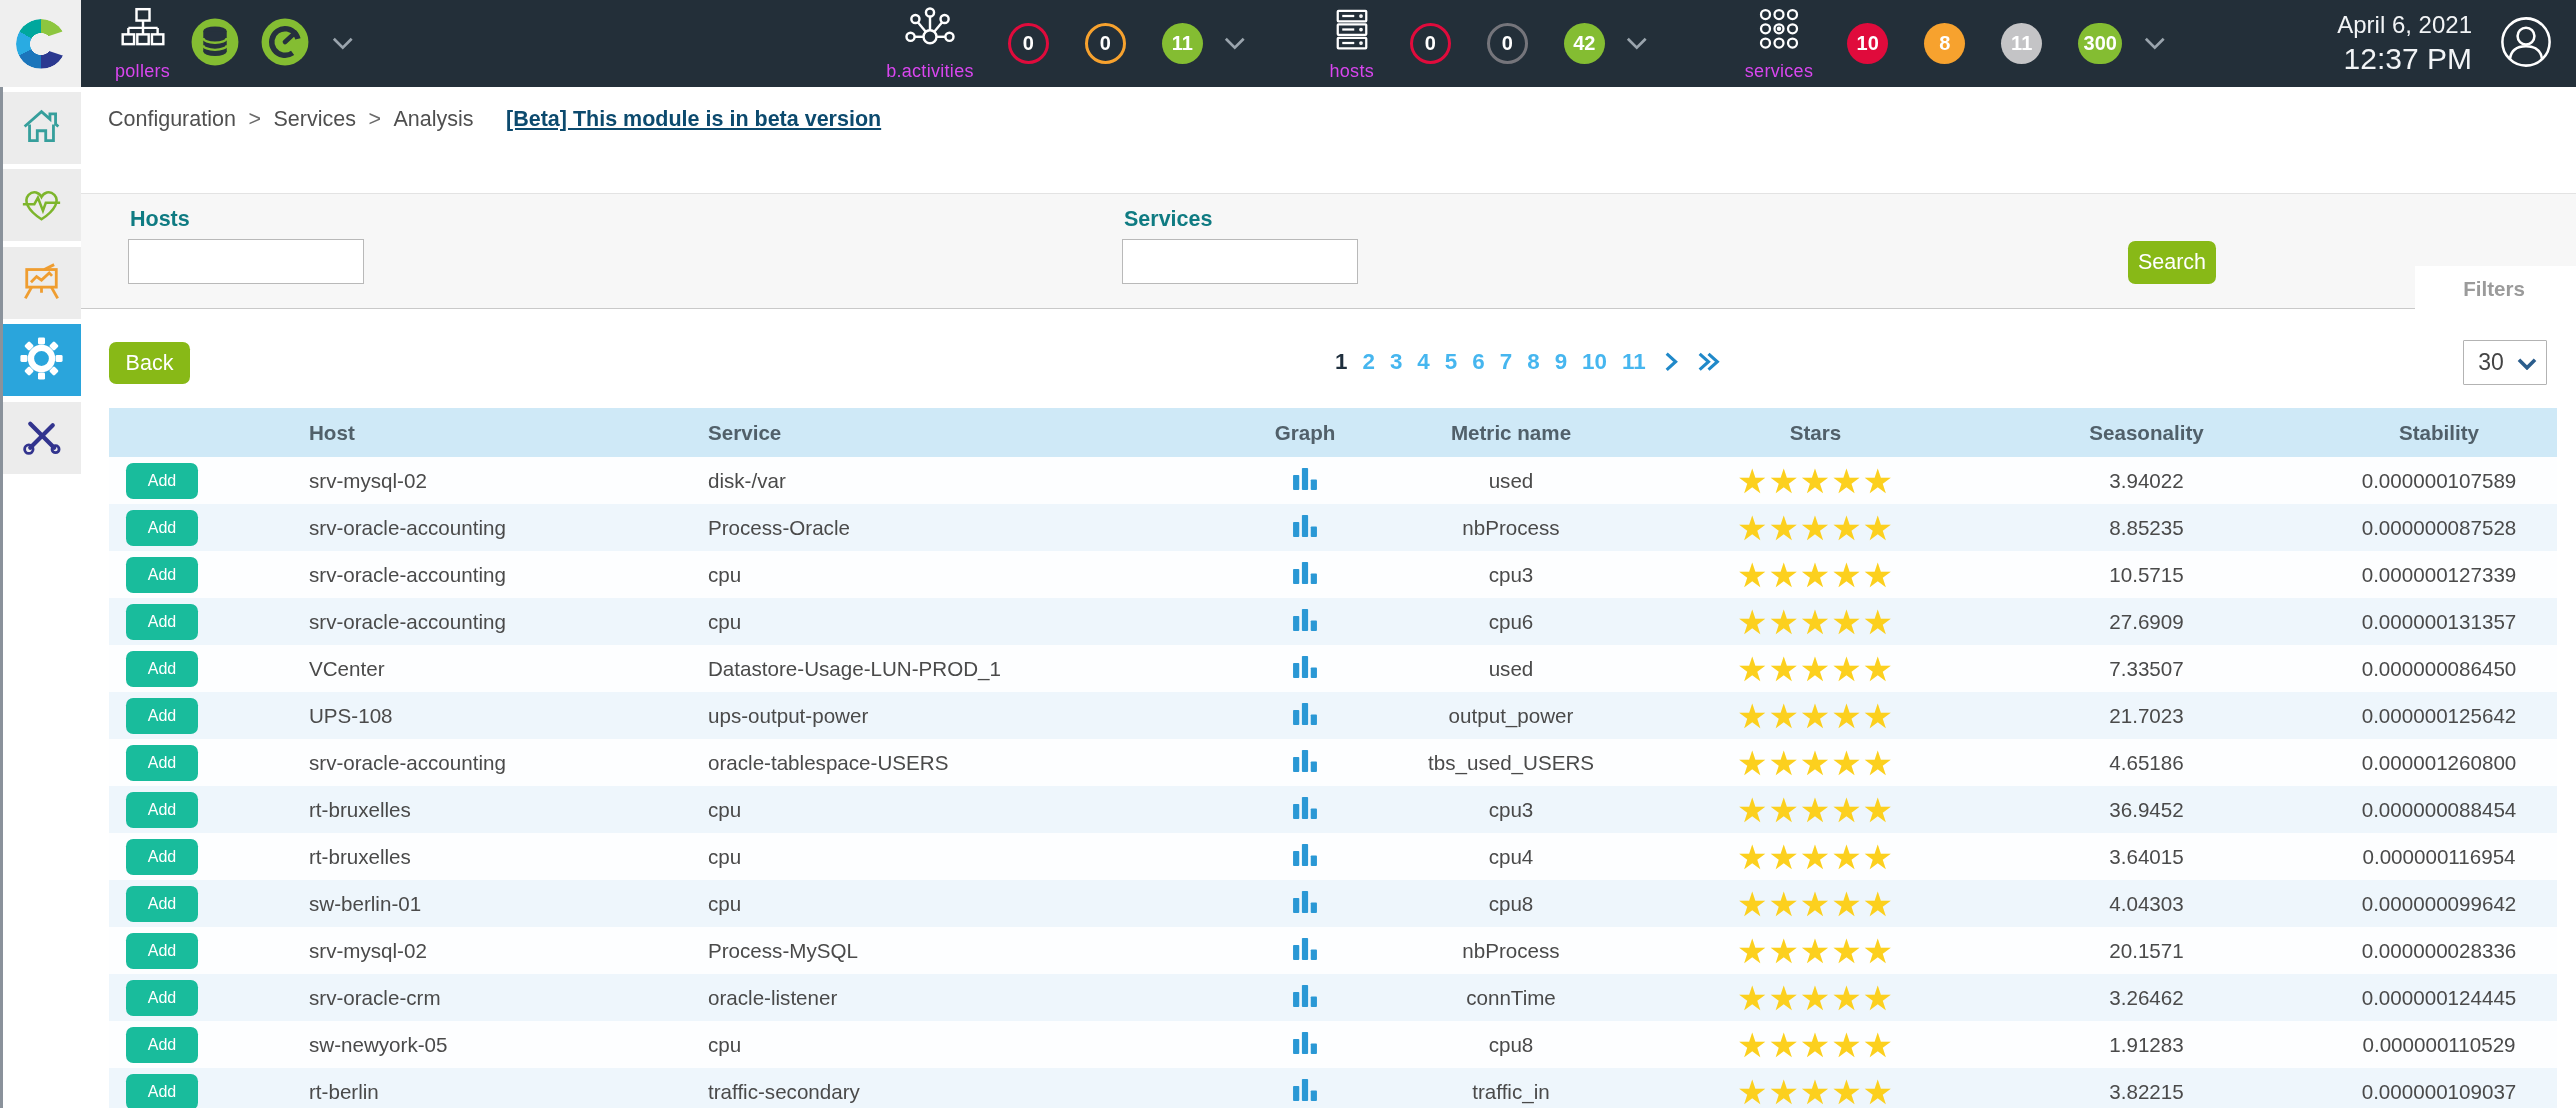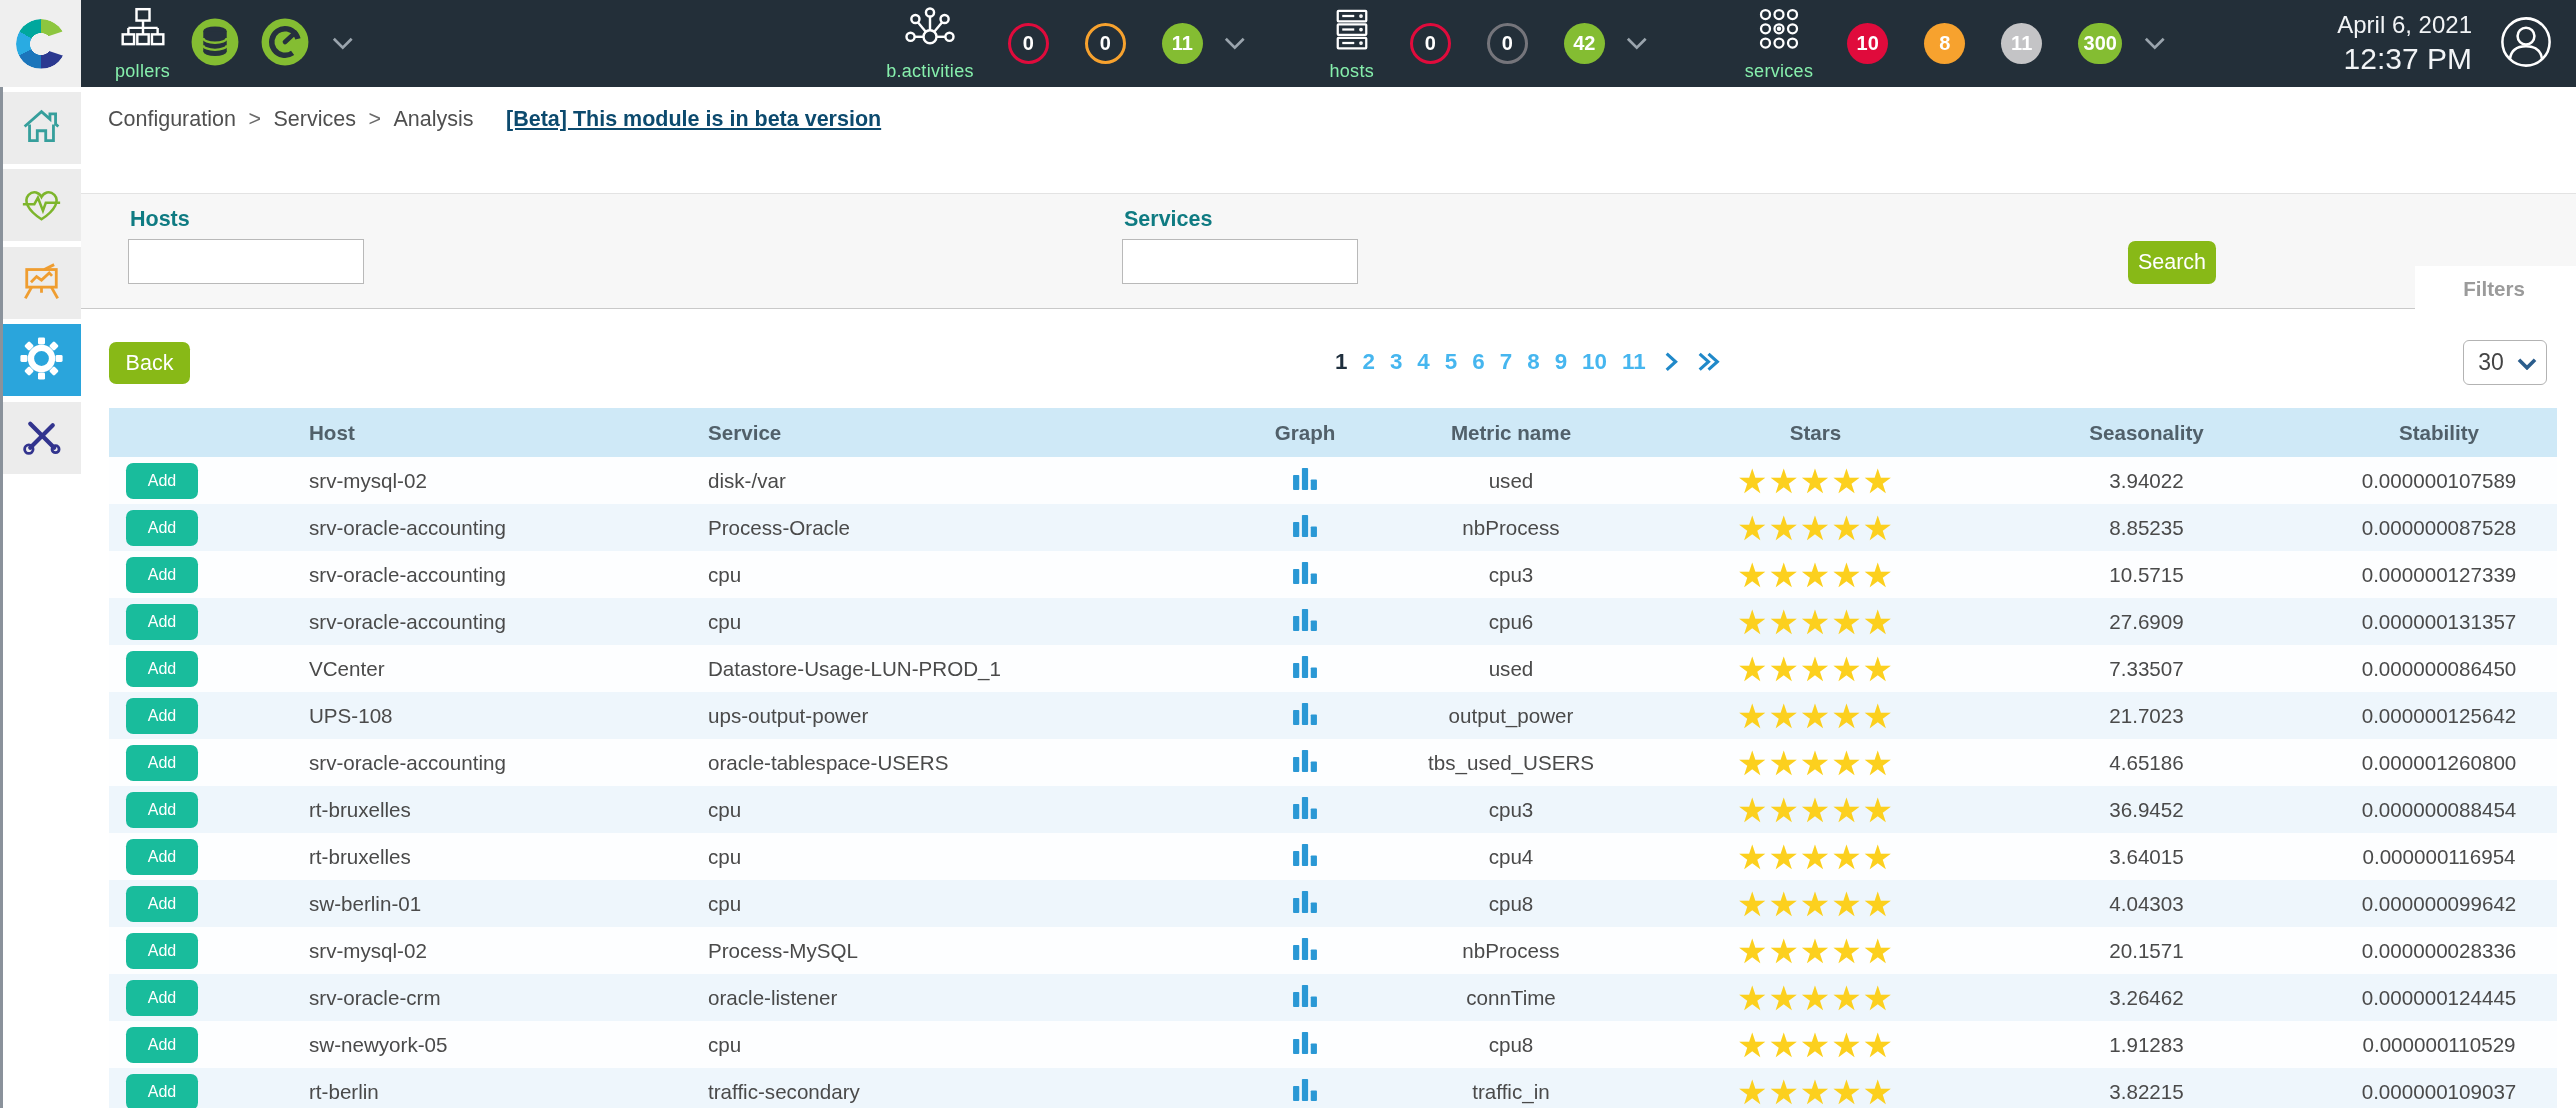--- a/index.html
+++ b/index.html
@@ -20,21 +20,21 @@
   }
   .logo-c {
     width:50px; height:50px; border-radius:50%;
     background:conic-gradient(from 0deg,#8dc63f 0 62deg,#2b3990 62deg 180deg,#1b75bb 180deg 242deg,#29abe2 242deg 300deg,#00a79d 300deg 360deg);
     -webkit-mask:radial-gradient(circle at 50% 50%, transparent 0 10.7px, #000 11.2px);
             mask:radial-gradient(circle at 50% 50%, transparent 0 10.7px, #000 11.2px);
     clip-path:polygon(0 0,100% 0,100% 24%,52% 40%,52% 60%,100% 76%,100% 100%,0 100%);
   }
   .tb-group { display:flex; align-items:center; }
   .tb-iconlabel { display:flex; flex-direction:column; align-items:center; }
-  .tb-label { color:#86efac; font-size:18px; margin-top:5px; letter-spacing:0.3px; }
+  .tb-label { color:#d946ef; font-size:18px; margin-top:5px; letter-spacing:0.3px; }
   .poller-circles { display:flex; align-items:center; gap:20px; margin-left:20px; }
   .chev { margin-left:21.5px; display:flex; align-items:center; }
   .badges { display:flex; align-items:center; gap:36px; margin-left:34px; }
   .badge {
     min-width:41px; height:41px; border-radius:20.6px; padding:0 5.4px;
     display:flex; align-items:center; justify-content:center;
     color:#fff; font-weight:bold; font-size:20px;
   }
   .b-outline-red    { border:3.6px solid #e00b3c; }
   .b-outline-orange { border:3.6px solid #f7a22e; }
@@ -89,21 +89,21 @@
 
   .btn-back { position:absolute; left:28px; top:255px; width:81px; height:42px; }
 
   .pagination { position:absolute; left:1254px; top:262px; display:flex; align-items:center; gap:15px; }
   .page { font-size:22.4px; font-weight:bold; color:#46b6ef; cursor:pointer; }
   .page.current { color:#1f2f3d; cursor:default; }
   .pg-arrow { display:flex; align-items:center; cursor:pointer; margin-left:3.6px; }
 
   .page-size {
     position:absolute; left:2382px; top:253px; width:84px; height:45px;
-    border:1.8px solid #b3b3b3; background:#fff; border-radius:6px;
+    border:1.8px solid #b3b3b3; background:#fff; border-radius:1px;
     display:flex; align-items:center; justify-content:space-between;
     padding:0 9px 0 14.3px; font-size:23px; color:#444; cursor:pointer;
   }
 
   
   table.grid { position:absolute; left:28px; top:321px; width:2448px; border-collapse:collapse; table-layout:fixed; }
   table.grid th {
     height:49px; background:#cfe9f7; color:#51606a; font-size:20.6px; font-weight:bold;
     text-align:center; padding:0;
   }

